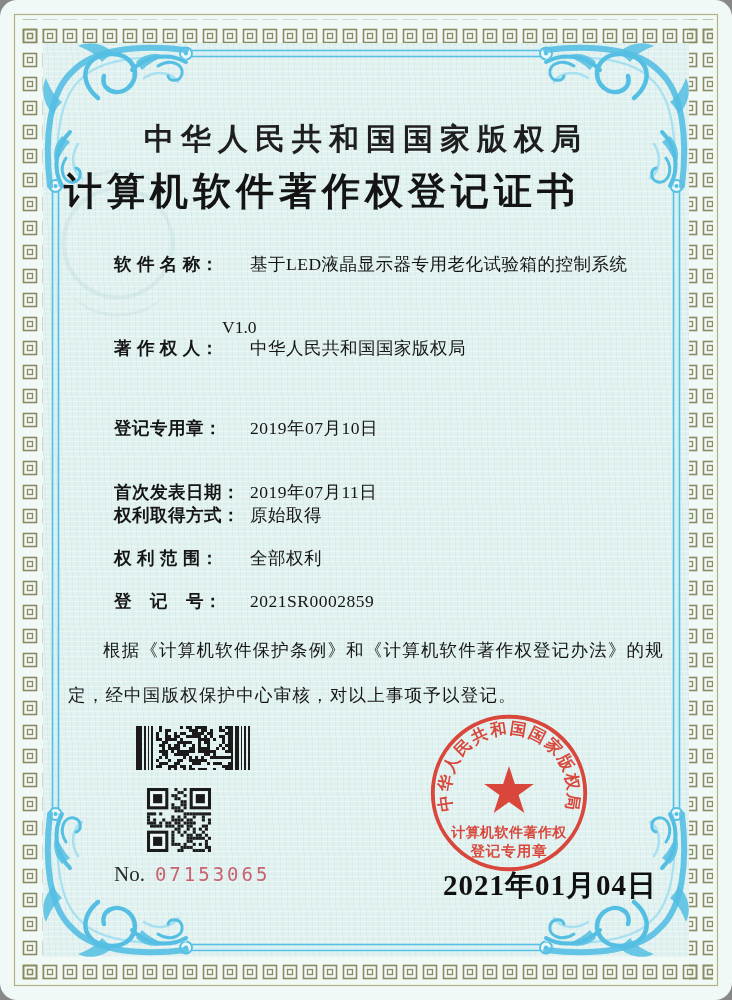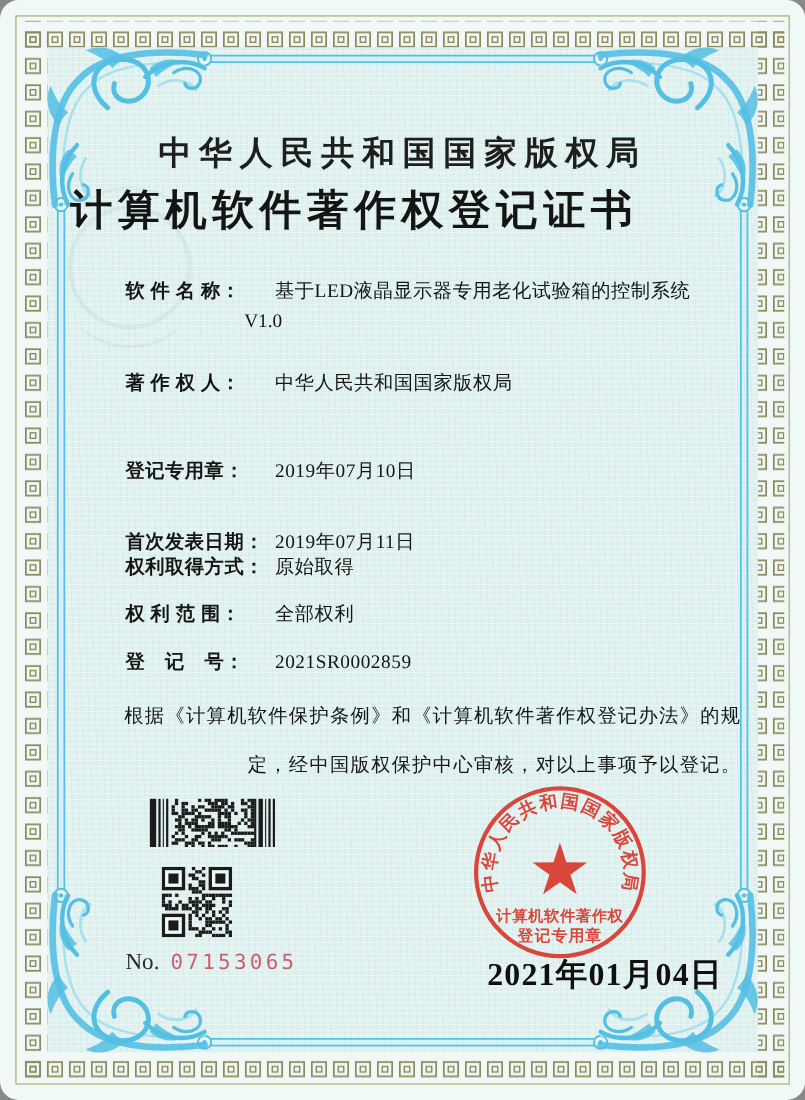--- a/index.html
+++ b/index.html
@@ -32,24 +32,24 @@
     font-size:38px; font-weight:bold; letter-spacing:5px; color:#141414; z-index:3; white-space:nowrap;
   }
   .cert-no{
     position:absolute; top:217px; right:74px; font-size:15.5px; font-weight:bold;
     color:#222; z-index:3; white-space:nowrap; letter-spacing:.5px;
   }
   .cert-no .cv{margin-left:16px;}
   .row{position:absolute; left:86px; z-index:3; white-space:nowrap; color:#151515; font-size:17.5px;margin-left:28px;}
   .row .lbl{display:inline-block; width:128px; font-weight:bold; letter-spacing:.5px;}
   .row .val{margin-left:8px; letter-spacing:.5px;}
-  .val2{position:absolute; left:222px; z-index:3; font-size:17.5px; color:#151515;}
+  .val2{position:absolute; left:222px; z-index:3; font-size:17.5px; color:#151515;margin-top:36px;}
   .statement{
     position:absolute; left:68px; top:628px; width:606px; z-index:3;
-    font-size:17.5px; line-height:45px; text-indent:2em; letter-spacing:1.2px; color:#161616; margin:0;text-align:right;
+    font-size:17.5px; line-height:45px; text-indent:2em; letter-spacing:1.2px; color:#161616; margin:0;
   }
   .barcode{position:absolute; left:136px; top:726px; width:114px; height:44px; z-index:3;}
   .qrcode{position:absolute; left:147px; top:788px; width:64px; height:64px; z-index:3;}
   .serial{position:absolute; left:114px; top:862px; z-index:3; white-space:nowrap;text-align:right;}
   .serial-label{font-size:21px; color:#2a2a2a;}
   .serial-num{
     font-family:"DejaVu Sans Mono","Liberation Mono",monospace;
     font-size:19px; color:#c9616e; letter-spacing:3px; margin-left:10px;
   }
   .seal{position:absolute; left:427px; top:711px; width:164px; height:164px; z-index:4; opacity:.93;}

